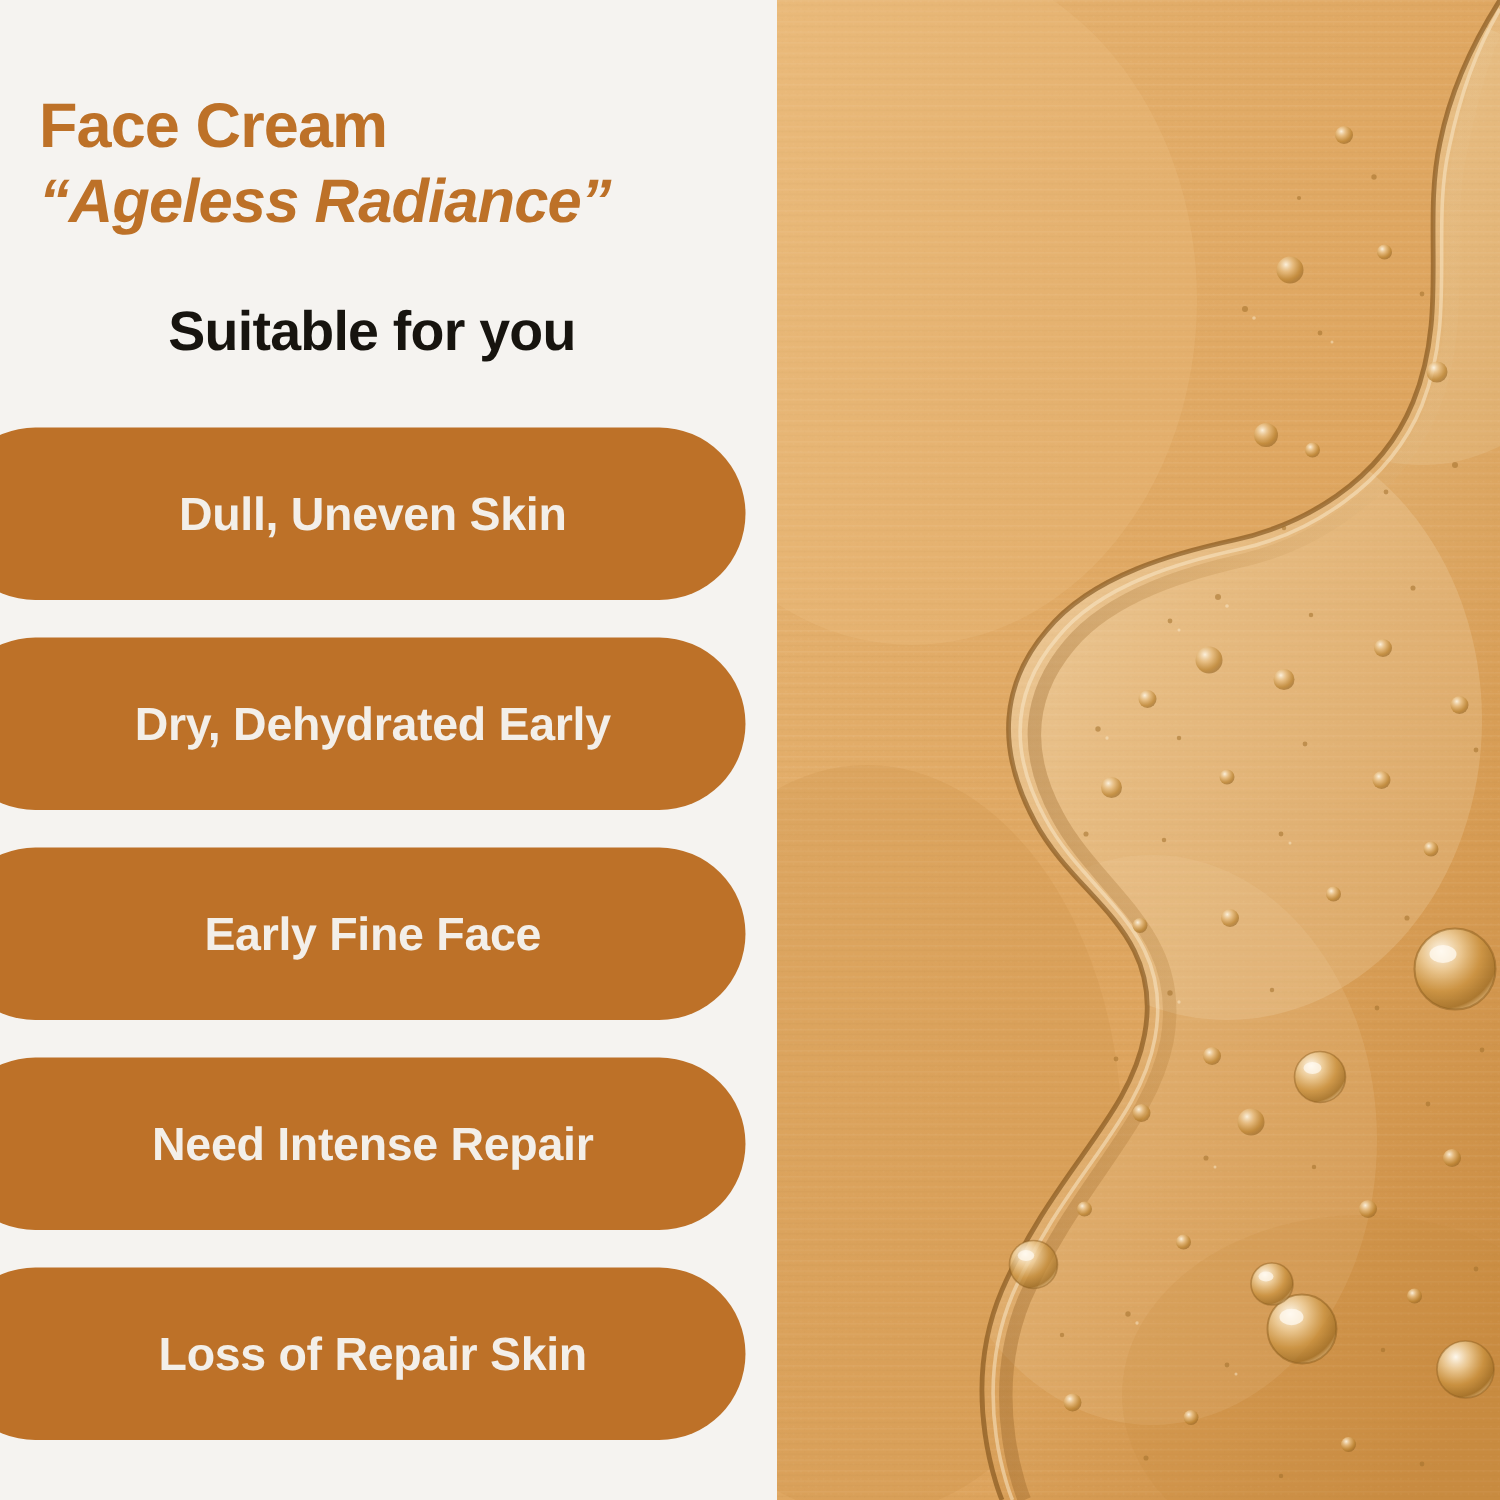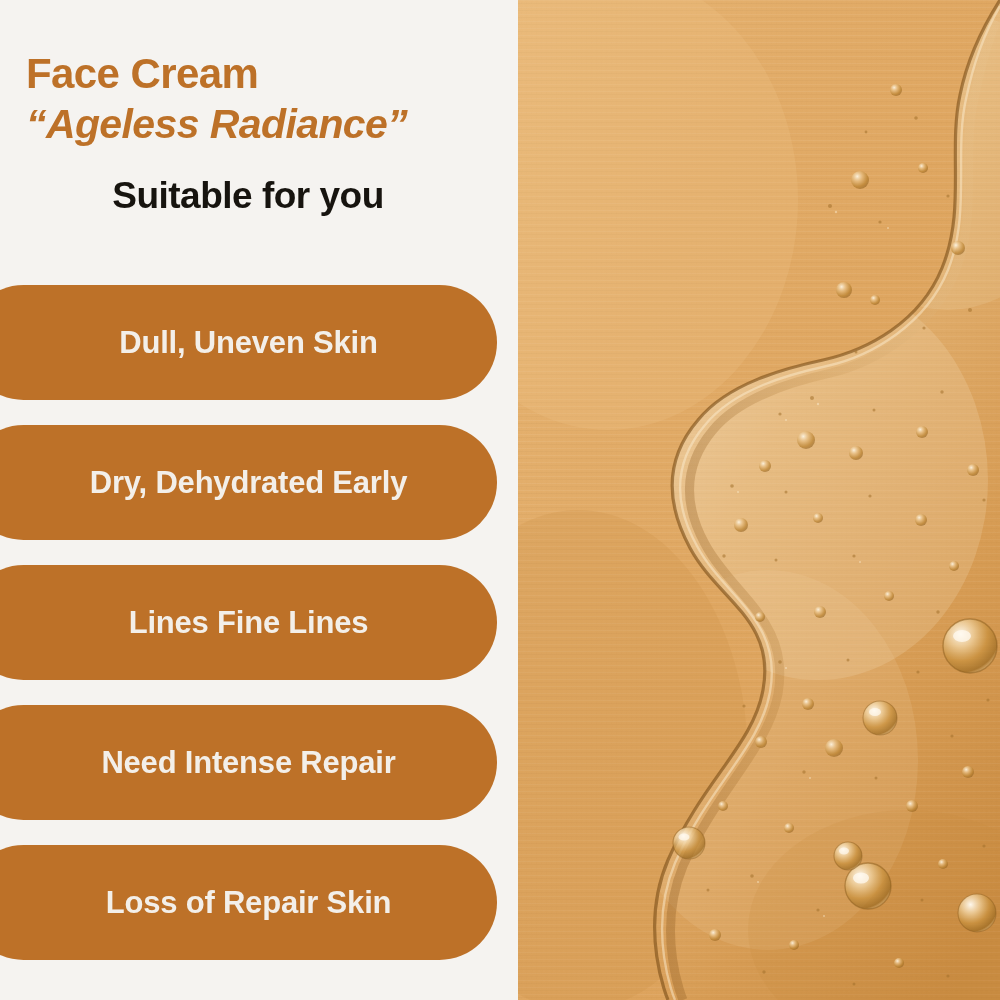--- a/index.html
+++ b/index.html
@@ -30,42 +30,42 @@
     width: 518px;
     height: 1000px;
     background: #f5f3f0;
     overflow: hidden;
     z-index: 2;
   }
 
   .headline-block {
     position: absolute;
     left: 0;
-    top: 48px;
+    top: 58px;
     width: 558px;
   }
 
   .headline {
     margin: 0;
     padding: 0 16px 0 26px;
     color: #bd7128;
     font-family: "Liberation Sans", sans-serif;
     font-weight: bold;
     font-size: 42px;
     line-height: 1.22;
     letter-spacing: -0.6px;
     white-space: nowrap;
   }
   .headline-line2 {
     font-size: 41px;
     font-style: italic;
   }
 
   .subheadline {
-    margin: 1px;
+    margin: 16px;
     padding: 26px 0 0 0;
     text-align: center;
     color: #17140f;
     font-family: "Liberation Sans", sans-serif;
     font-weight: bold;
     font-size: 37px;
     line-height: 1.1;
     letter-spacing: -0.5px;
     padding-right: 62px;
   }
@@ -144,21 +144,21 @@
     </div>
 
     <div class="pill-list">
       <div class="pill">
         <span class="pill-label">Dull, Uneven Skin</span>
       </div>
       <div class="pill">
         <span class="pill-label">Dry, Dehydrated Early</span>
       </div>
       <div class="pill">
-        <span class="pill-label">Lines Fine Lines</span>
+        <span class="pill-label">Early Fine Face</span>
       </div>
       <div class="pill">
         <span class="pill-label">Need Intense Repair</span>
       </div>
       <div class="pill">
         <span class="pill-label">Loss of Repair Skin</span>
       </div>
     </div>
 
   </div>

